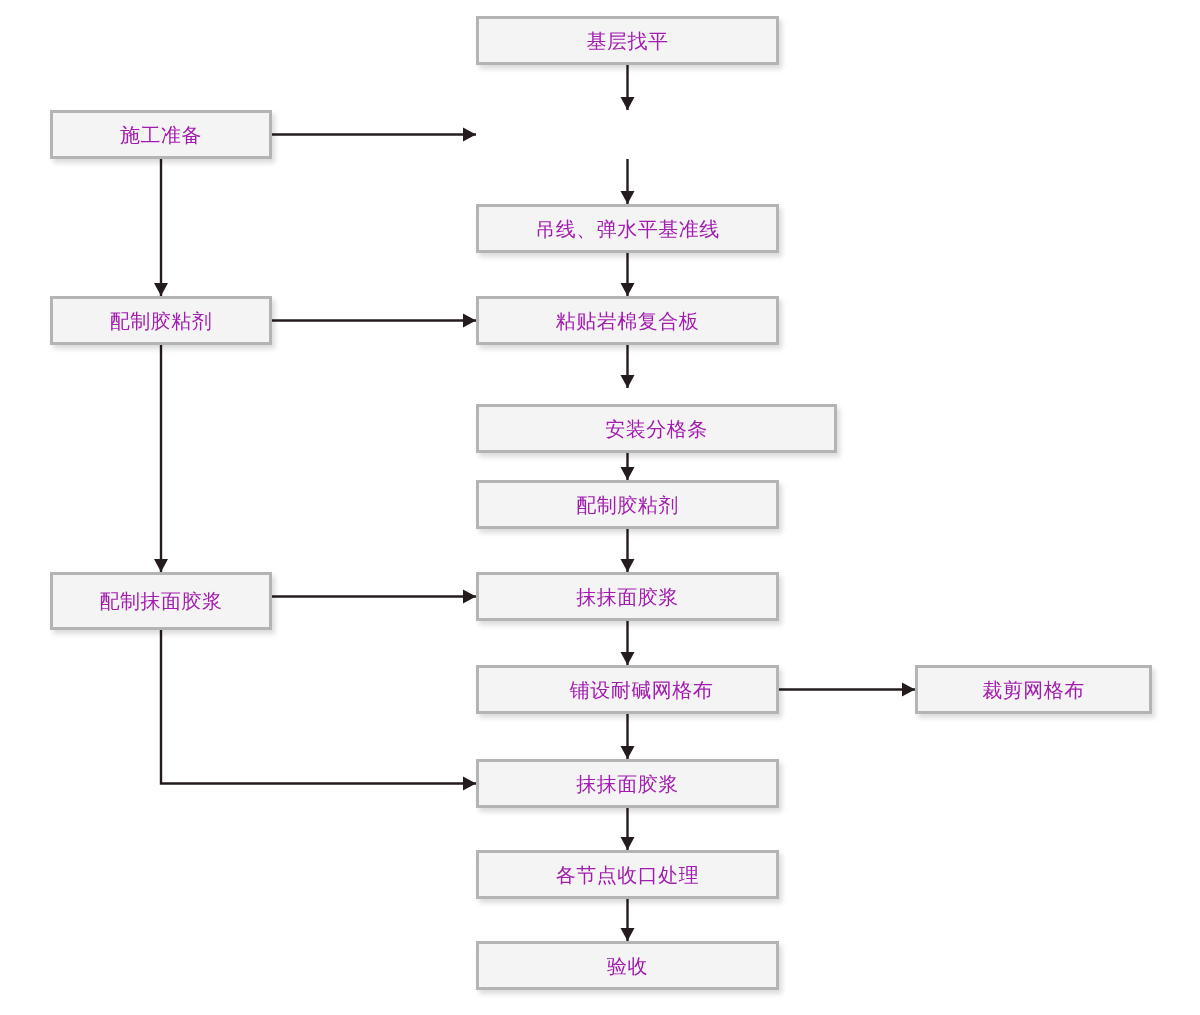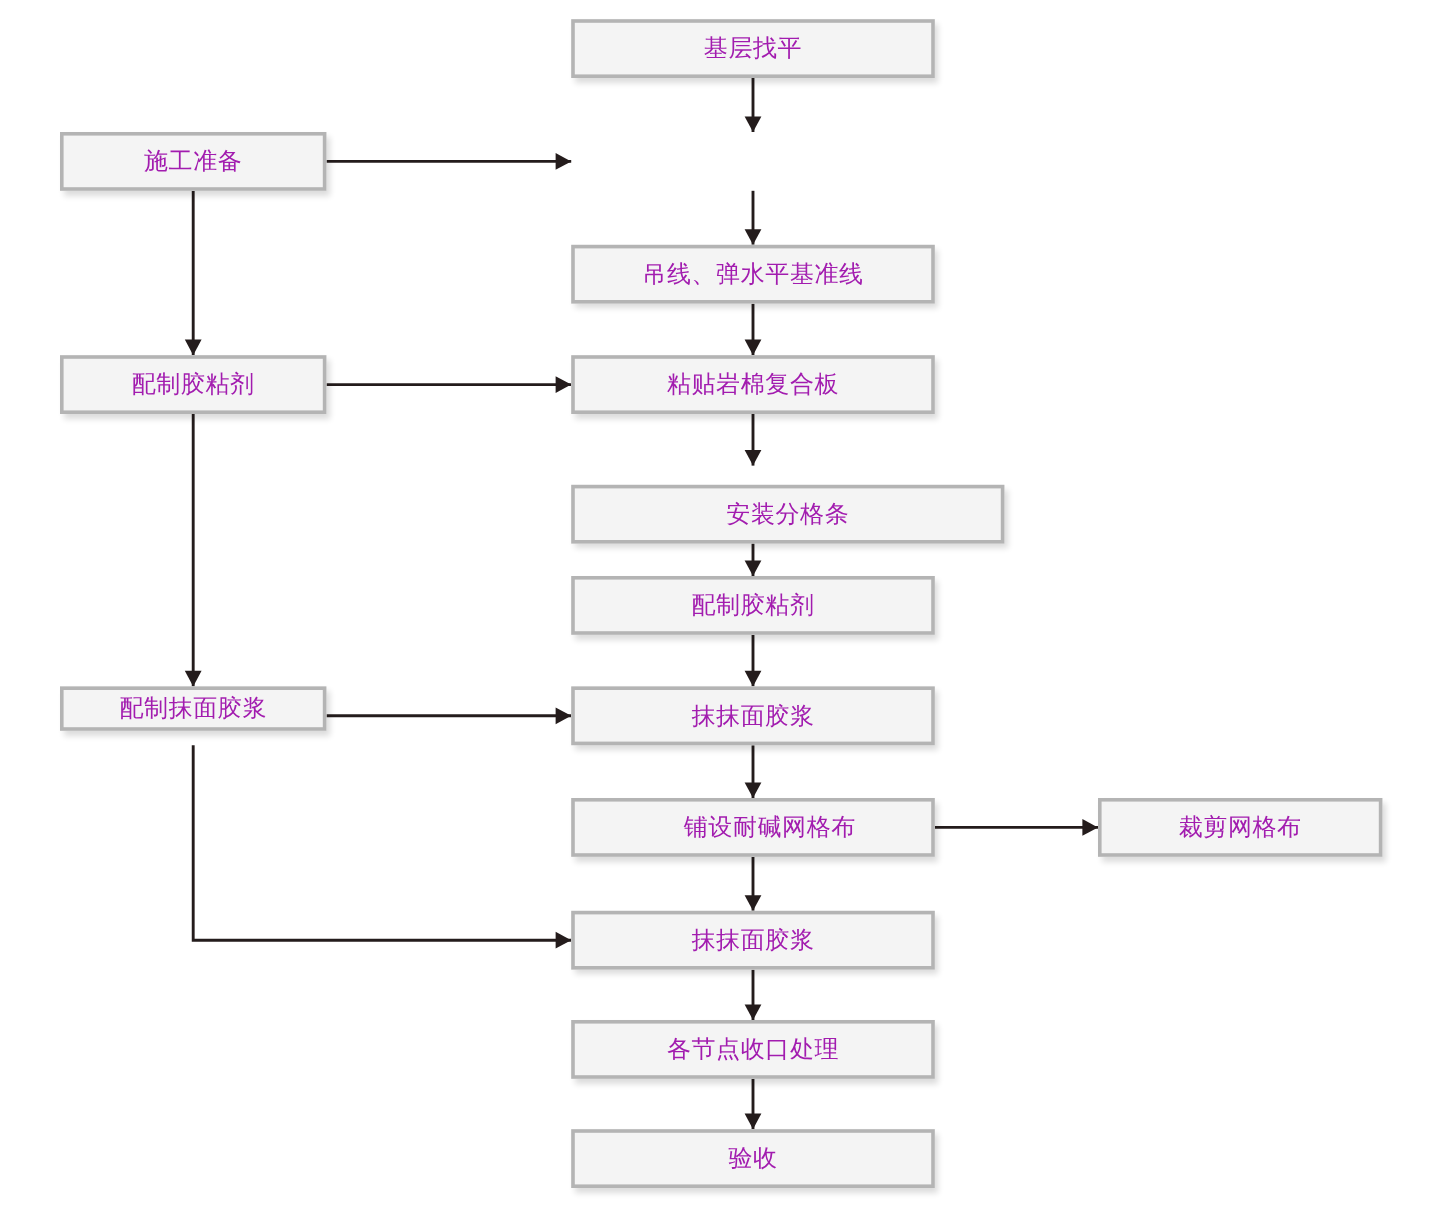--- a/index.html
+++ b/index.html
@@ -93,21 +93,21 @@
       <path d="M 779 689.5 L 915 689.5"></path>
       <polygon points="915,689.5 902,682.5 902,696.5" class="arrowhead"></polygon>
     </svg>
 
   <div class="node" style="left: 50px; top: 110px; width: 222px; height: 49px;">
     <span>施工准备</span>
   </div>
   <div class="node" style="left: 50px; top: 296px; width: 222px; height: 49px;">
     <span>配制胶粘剂</span>
   </div>
-  <div class="node" style="left: 50px; top: 572px; width: 222px; height: 37px;">
+  <div class="node" style="left: 50px; top: 572px; width: 222px; height: 58px;">
     <span>配制抹面胶浆</span>
   </div>
 
   <div class="node" style="left: 476px; top: 16px; width: 303px; height: 49px;">
     <span>基层找平</span>
   </div>
   <div class="node" style="left: 476px; top: 204px; width: 303px; height: 49px;">
     <span>吊线、弹水平基准线</span>
   </div>
   <div class="node" style="left: 476px; top: 296px; width: 303px; height: 49px;">

